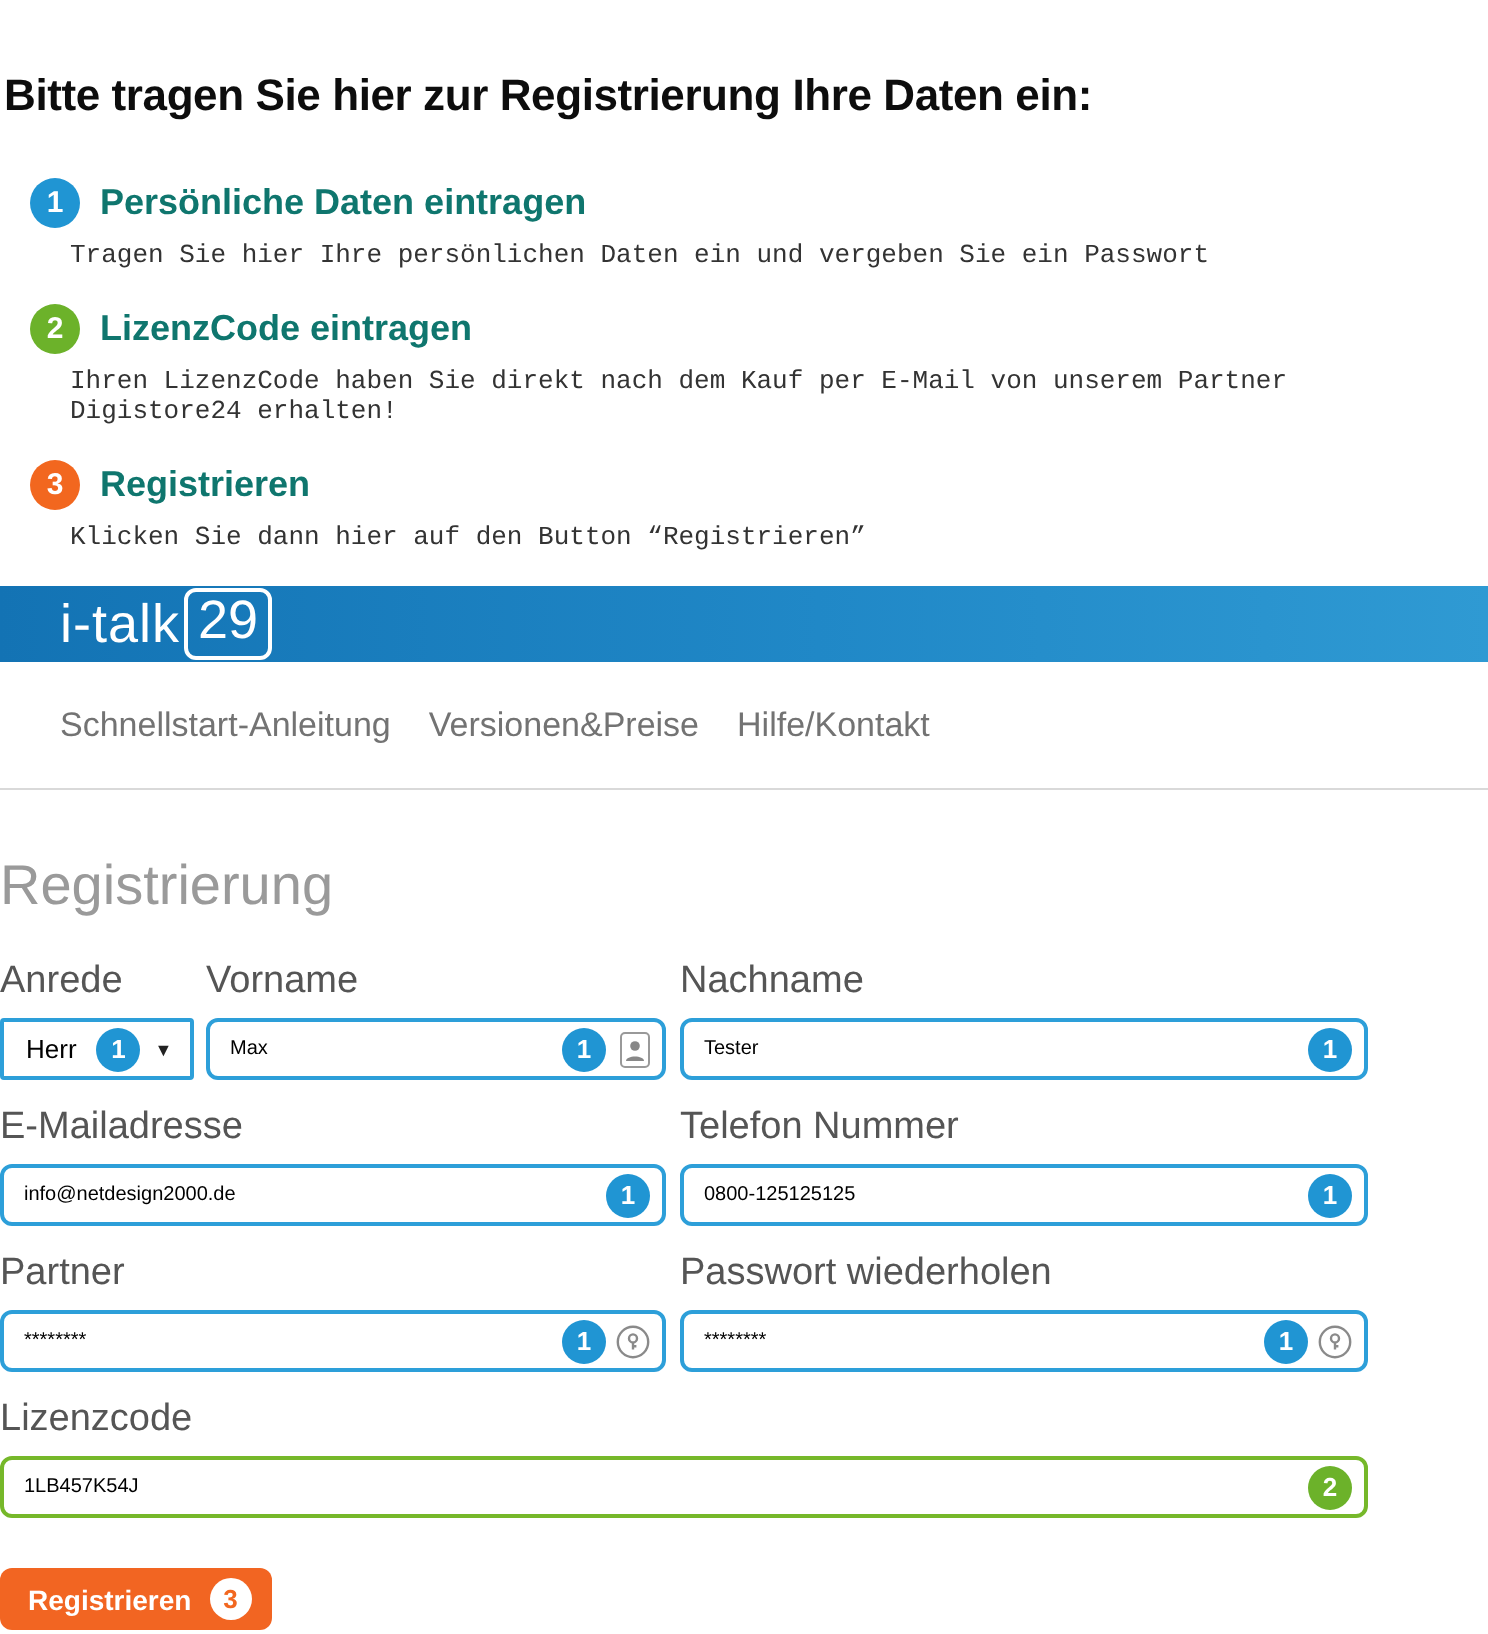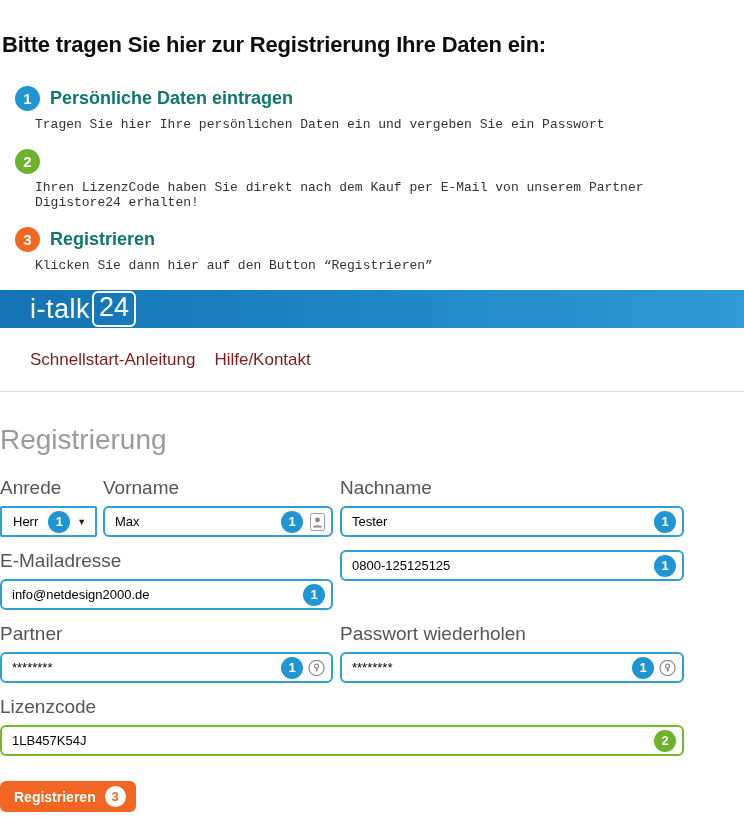--- a/index.html
+++ b/index.html
@@ -7,21 +7,21 @@
   body {
     width: 744px;
     height: 817px;
     font-family: "Liberation Sans", sans-serif;
     color: #000;
     overflow: hidden;
     position: relative;
   }
 
   
-  .tutorial { padding: 32px 10px 0 2px; }
+  .tutorial { padding: 8px 10px 0 2px; margin-top: 27px; }
   .tutorial h1 {
     font-size: 22px;
     font-weight: bold;
     color: #0d0d0d;
     letter-spacing: -0.2px;
     margin-bottom: 28px;
   }
   .step { margin-bottom: 17px; padding-left: 13px; }
   .step-head { display: flex; align-items: center; gap: 10px; }
   .step-circle {
@@ -58,21 +58,21 @@
     padding: 0 5px 2px 5px; margin-left: 2px; line-height: 1.1;
   }
 
   
   .nav {
     padding: 22px 0 21px 30px;
     border-bottom: 1px solid #d9d9d9;
     display: flex; gap: 19px;
   }
   .nav a {
-    font-size: 17px; color: #7f1d1d; text-decoration: none; text-align: center;
+    font-size: 17px; color: #737373; text-decoration: none; text-align: center;
   }
 
   
   .main { width: 684px; }
   .form-title {
     font-size: 28px; font-weight: 400; color: #9a9a9a;
     margin: 32px 0 21px 0;
   }
   .row {
     display: grid;
@@ -89,21 +89,21 @@
   .field label {
     display: block;
     font-size: 19px; color: #555;
     margin-bottom: 7px;
   }
   .input-wrap { position: relative; }
   .input-wrap input {
     width: 100%; height: 31px;
     border: 2px solid #2d9fd9; border-radius: 6px;
     font-family: "Liberation Sans", sans-serif;
-    font-size: 13px; color: #000;
+    font-size: 10px; color: #000;
     padding: 0 34px 0 10px;
     outline: none;
     background: #fff;
   }
   .input-wrap input.green-border { border-color: #76b82a; }
   .badge {
     position: absolute; top: 50%; transform: translateY(-50%);
     width: 22px; height: 22px; border-radius: 50%;
     color: #fff; font-size: 13px; font-weight: bold;
     display: flex; align-items: center; justify-content: center;
@@ -168,42 +168,44 @@
     <div class="step-head">
       <div class="step-circle c-blue">1</div>
       <div class="step-title">Persönliche Daten eintragen</div>
     </div>
     <div class="step-desc">Tragen Sie hier Ihre persönlichen Daten ein und vergeben Sie ein Passwort</div>
   </div>
 
   <div class="step">
     <div class="step-head">
       <div class="step-circle c-green">2</div>
+      <div class="step-title">LizenzCode eintragen</div>
     </div>
     <div class="step-desc">Ihren LizenzCode haben Sie direkt nach dem Kauf per E-Mail von unserem Partner Digistore24 erhalten!</div>
   </div>
 
   <div class="step">
     <div class="step-head">
       <div class="step-circle c-orange">3</div>
       <div class="step-title">Registrieren</div>
     </div>
     <div class="step-desc">Klicken Sie dann hier auf den Button “Registrieren”</div>
   </div>
 </div>
 
 <header class="brandbar">
   <div class="logo">
     <span class="logo-text">i-talk</span>
-    <span class="logo-badge">24</span>
+    <span class="logo-badge">29</span>
   </div>
 </header>
 
 <nav class="nav">
   <a href="#">Schnellstart-Anleitung</a>
+  <a href="#">Versionen&amp;Preise</a>
   <a href="#">Hilfe/Kontakt</a>
 </nav>
 
 <main class="main">
   <h2 class="form-title">Registrierung</h2>
 
   
   <div class="row">
     <div class="subrow">
       <div class="field">
@@ -241,20 +243,21 @@
   
   <div class="row">
     <div class="field">
       <label>E-Mailadresse</label>
       <div class="input-wrap">
         <input type="text" value="info@netdesign2000.de" style="">
         <span class="badge b-blue pos-r8">1</span>
       </div>
     </div>
     <div class="field">
+      <label>Telefon Nummer</label>
       <div class="input-wrap">
         <input type="text" value="0800-125125125" style="">
         <span class="badge b-blue pos-r8">1</span>
       </div>
     </div>
   </div>
 
   
   <div class="row">
     <div class="field">

